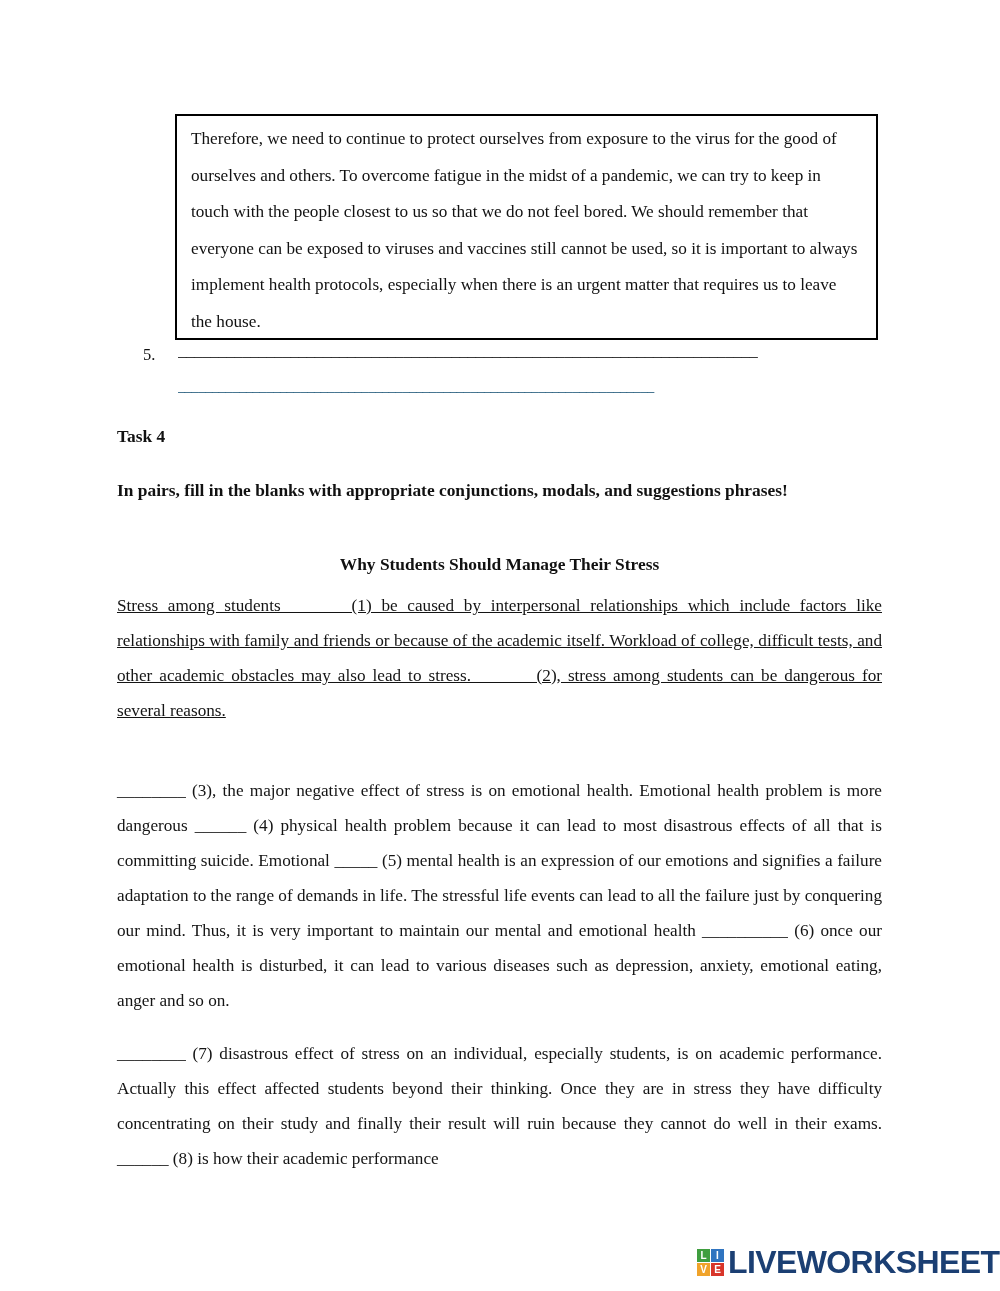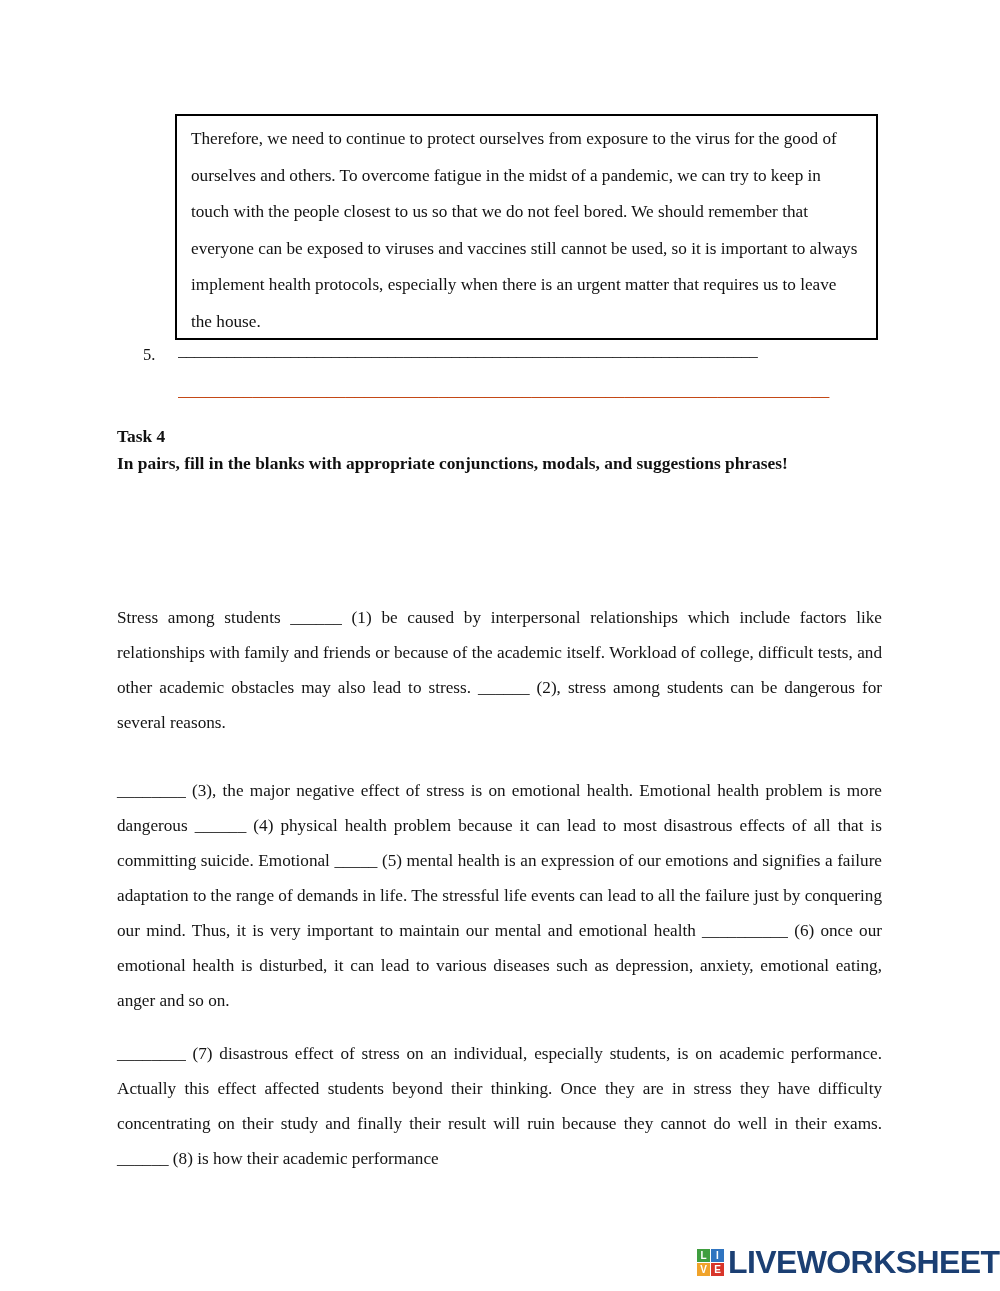--- a/index.html
+++ b/index.html
@@ -63,40 +63,40 @@
     letter-spacing: -0.2px;
     color: #111;
     white-space: nowrap;
     overflow: hidden;
   }
   .answer-line-2 {
     position: absolute;
     left: 60px;
     top: 38px;
     width: 685px;
-    font-size: 19px;
+    font-size: 14px;
     letter-spacing: -0.2px;
-    color: #c2410c;
+    color: #0c4a6e;
     white-space: nowrap;
     overflow: hidden;
   }
 
   
   .task-label {
     position: absolute;
     left: 117px;
     top: 426px;
     font-size: 17.4px;
     font-weight: bold;
     color: #111;
   }
   .task-instruction {
     position: absolute;
     left: 117px;
-    top: 445px;
+    top: 472px;
     width: 765px;
     font-size: 17.4px;
     font-weight: bold;
     line-height: 36px;
     text-align: justify;
     text-align-last: left;
     color: #111;
   }
   .worksheet-title {
     position: absolute;
@@ -113,21 +113,21 @@
   .body-para {
     position: absolute;
     left: 117px;
     width: 765px;
     font-size: 17.2px;
     line-height: 35px;
     text-align: justify;
     text-align-last: left;
     color: #141414;
   }
-  #para-1 { top: 600px; }
+  #para-1 { top: 588px; text-decoration: underline; }
   #para-2 { top: 773px; }
   #para-3 { top: 1036px; }
 
   
   .footer-logo {
     position: absolute;
     left: 697px;
     top: 1246px;
     display: flex;
     align-items: center;
@@ -175,20 +175,21 @@
   <div class="answer-row">
     <span class="answer-num">5.</span>
     <span class="answer-line-1">________________________________________________________________________</span>
     <span class="answer-line-2">______________________________________________________________________</span>
   </div>
 
   <div class="task-label">Task 4</div>
 
   <div class="task-instruction">In pairs, fill in the blanks with appropriate conjunctions, modals, and suggestions phrases!</div>
 
+  <div class="worksheet-title">Why Students Should Manage Their Stress</div>
 
   <div class="body-para" id="para-1">Stress among students ______ (1) be caused by interpersonal relationships which include factors like relationships with family and friends or because of the academic itself. Workload of college, difficult tests, and other academic obstacles may also lead to stress. ______ (2), stress among students can be dangerous for several reasons.</div>
 
   <div class="body-para" id="para-2">________ (3), the major negative effect of stress is on emotional health. Emotional health problem is more dangerous ______ (4) physical health problem because it can lead to most disastrous effects of all that is committing suicide. Emotional _____ (5) mental health is an expression of our emotions and signifies a failure adaptation to the range of demands in life. The stressful life events can lead to all the failure just by conquering our mind. Thus, it is very important to maintain our mental and emotional health __________ (6) once our emotional health is disturbed, it can lead to various diseases such as depression, anxiety, emotional eating, anger and so on.</div>
 
   <div class="body-para" id="para-3">________ (7) disastrous effect of stress on an individual, especially students, is on academic performance. Actually this effect affected students beyond their thinking. Once they are in stress they have difficulty concentrating on their study and finally their result will ruin because they cannot do well in their exams. ______ (8) is how their academic performance</div>
 
   <div class="footer-logo">
     <div class="logo-blocks">
       <span class="lb-l">L</span>

